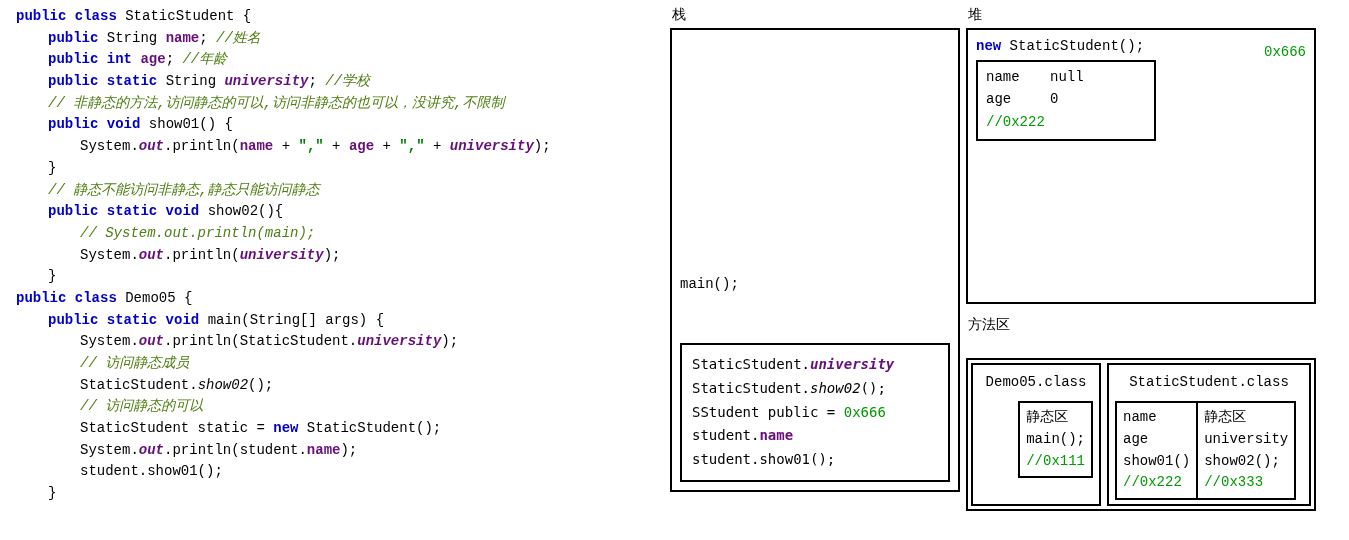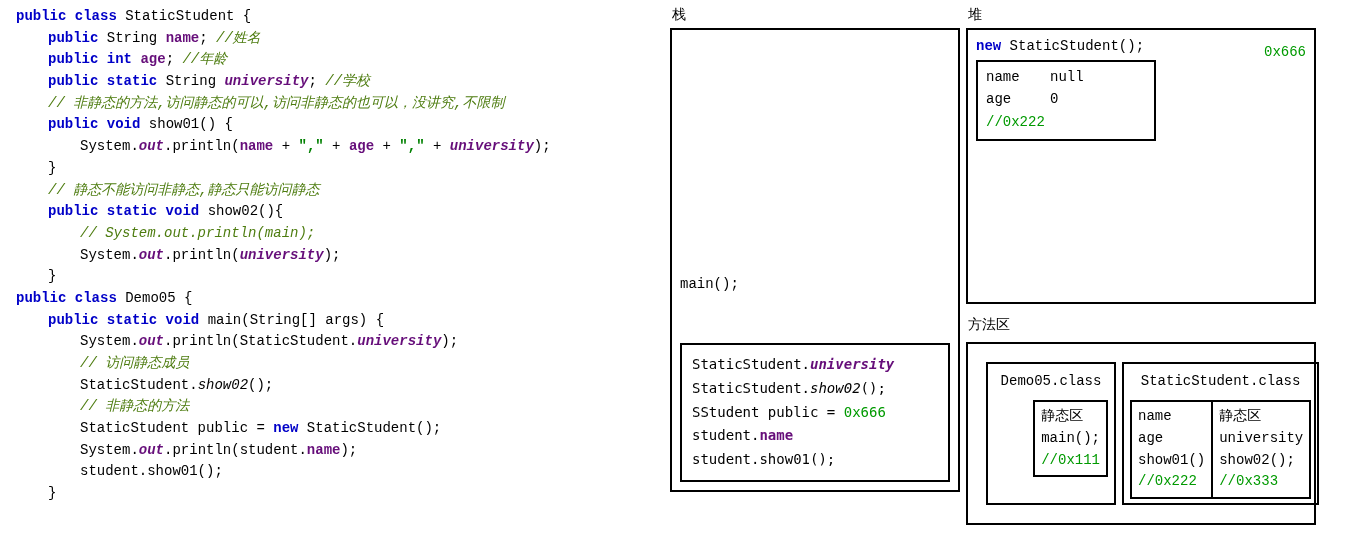--- a/index.html
+++ b/index.html
@@ -26,21 +26,21 @@
   .i1 { padding-left: 32px; }
   .i2 { padding-left: 64px; }
 
   .stack-col { width: 290px; }
   .heap-col  { width: 350px; }
   .label { font-size: 14px; margin: 2px 0 4px 2px; font-family: "Microsoft YaHei", sans-serif; }
 
   .box { border: 2px solid #000; }
   .stack-box { height: 464px; position: relative; }
   .heap-box  { height: 276px; position: relative; padding: 8px; }
-  .method-box { margin-top: 8px; display:flex; padding: 18px; gap: 6px; }
+  .method-box { margin-top: 24px; display:flex; padding: 3px; gap: 6px; }
 
   .stack-main-label { position:absolute; left:8px; top:246px; }
   .stack-frame {
     position: absolute; left: 8px; right: 8px; bottom: 8px;
     border: 2px solid #000; padding: 8px 10px; line-height: 1.7;
     font-family: Consolas, monospace;
   }
   .grn { color: #009a00; }
 
   .heap-new { margin-bottom: 6px; }
@@ -79,22 +79,22 @@
     <div class="i1"><span class="cmt">// 静态不能访问非静态,静态只能访问静态</span></div>
     <div class="i1"><span class="kw">public static void </span><span>show02(){</span></div>
     <div class="i2"><span class="cmt">// System.out.println(main);</span></div>
     <div class="i2"><span>System.</span><span class="fld mi">out</span><span>.println(</span><span class="fld mi">university</span><span>);</span></div>
     <div class="i1"><span>}</span></div>
     <div><span class="kw">public class </span><span>Demo05 {</span></div>
     <div class="i1"><span class="kw">public static void </span><span>main(String[] args) {</span></div>
     <div class="i2"><span>System.</span><span class="fld mi">out</span><span>.println(StaticStudent.</span><span class="fld mi">university</span><span>);</span></div>
     <div class="i2"><span class="cmt">// 访问静态成员</span></div>
     <div class="i2"><span>StaticStudent.</span><span class="mi">show02</span><span>();</span></div>
-    <div class="i2"><span class="cmt">// 非静态的方法</span></div>
-    <div class="i2"><span>StaticStudent public = </span><span class="kw">new </span><span>StaticStudent();</span></div>
+    <div class="i2"><span class="cmt">// 访问静态的可以</span></div>
+    <div class="i2"><span>StaticStudent static = </span><span class="kw">new </span><span>StaticStudent();</span></div>
     <div class="i2"><span>System.</span><span class="fld mi">out</span><span>.println(student.</span><span class="fld">name</span><span>);</span></div>
     <div class="i2"><span>student.show01();</span></div>
     <div class="i1"><span>}</span></div>
   </div>
 
   <div class="right-col">
 
     <div class="stack-col">
       <div class="label">栈</div>
       <div class="box stack-box">

